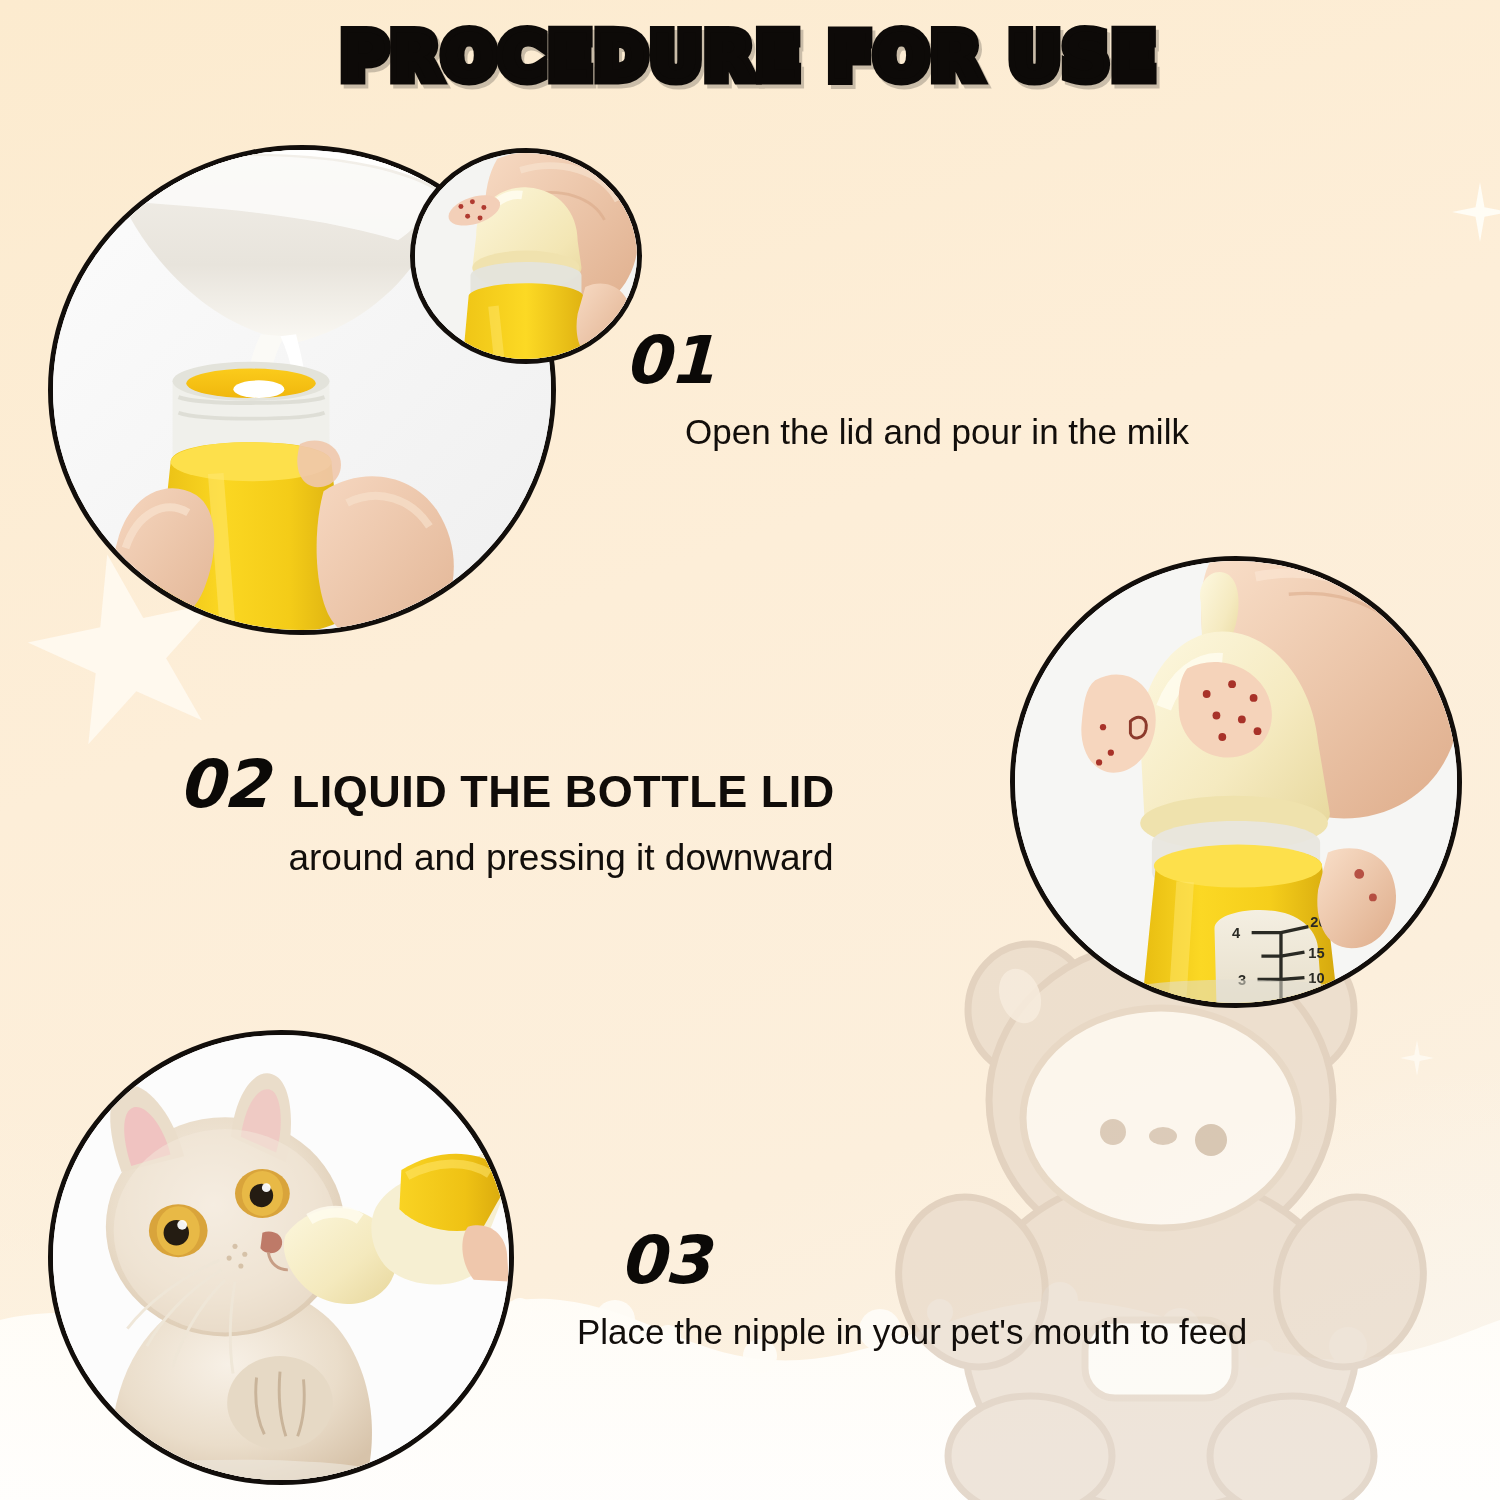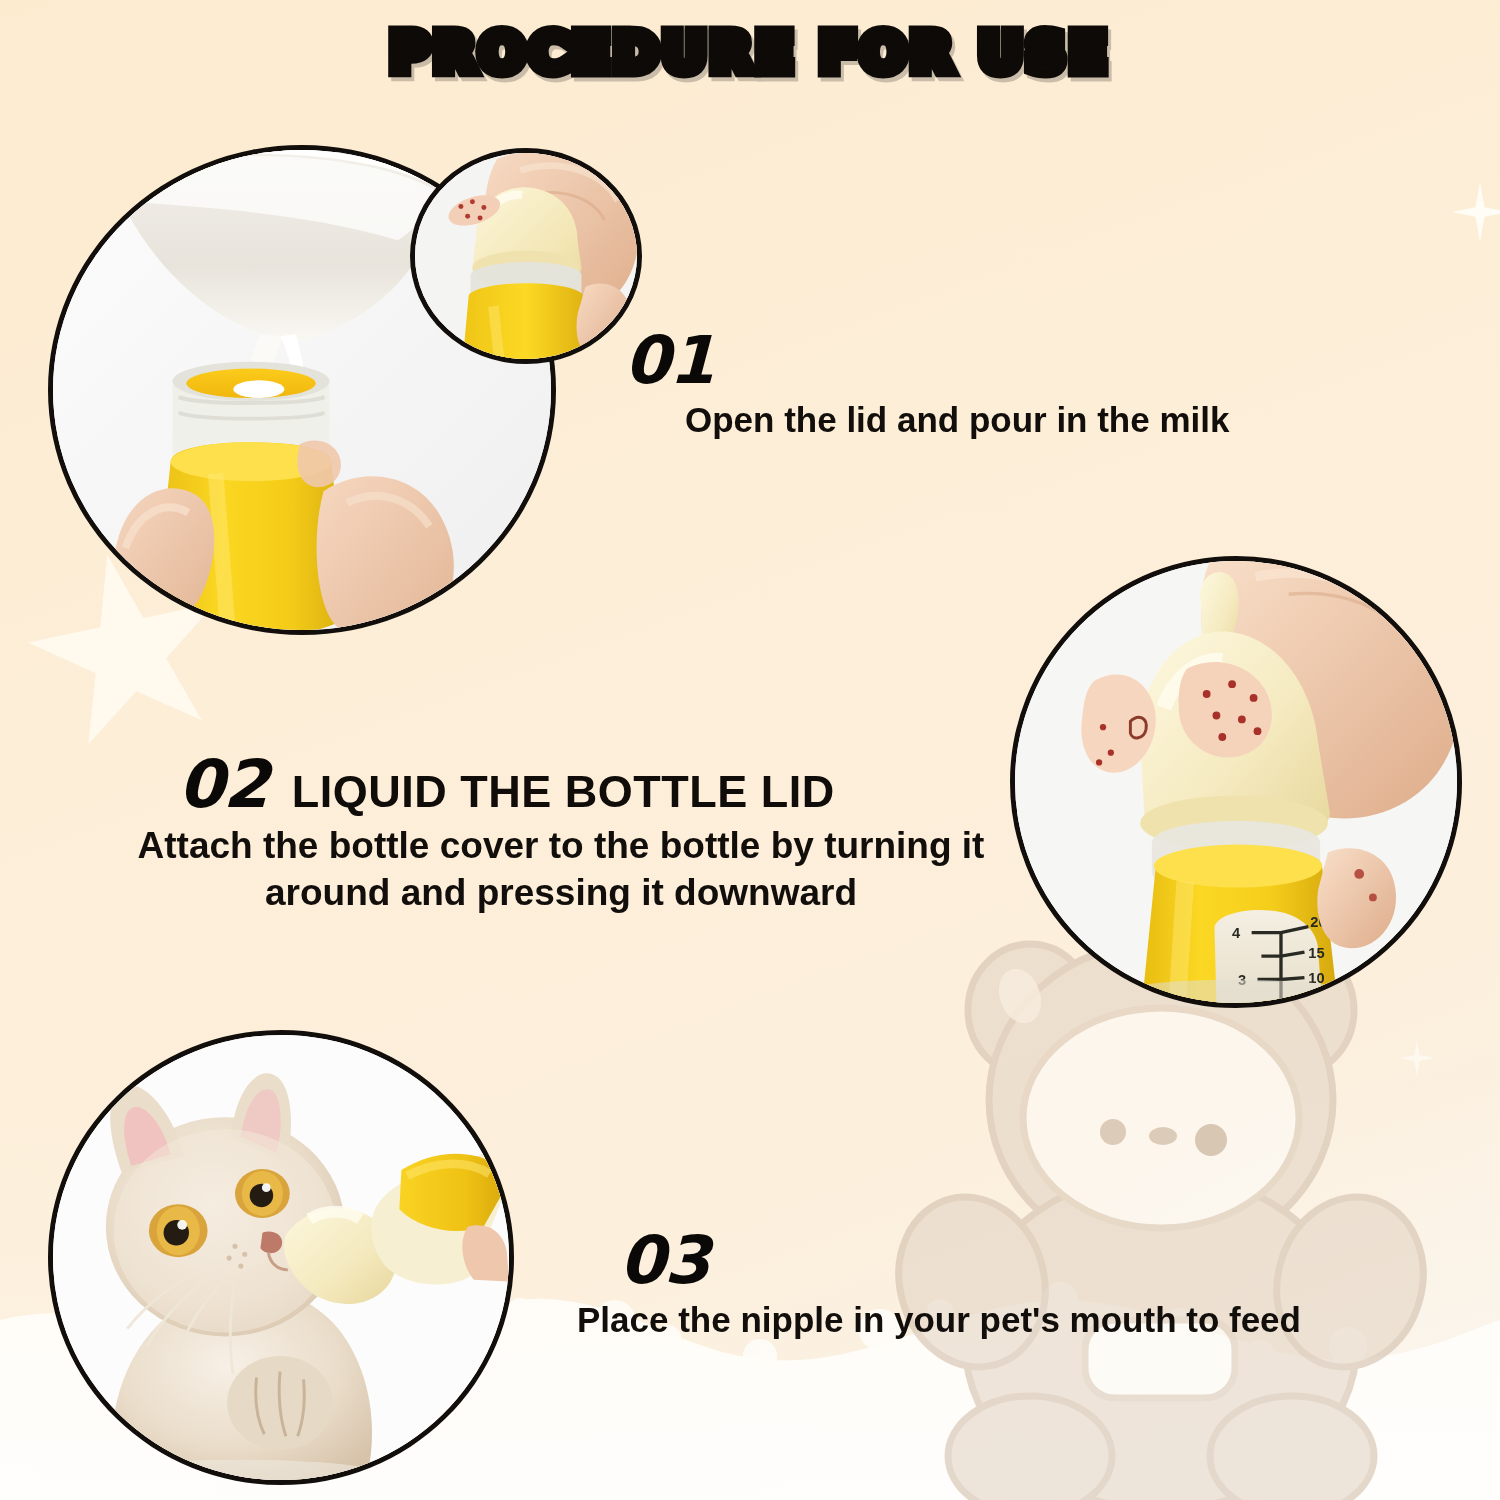--- a/index.html
+++ b/index.html
@@ -43,21 +43,21 @@
   .mascot { position:absolute; right:60px; bottom:0px; width:560px; height:610px; opacity:.62; pointer-events:none; }
 
   
   .title-wrap {
     position:absolute; left:0; top:26px; width:1500px; text-align:center;
   }
   .title {
     display:inline-block;
     font-family:"DejaVu Sans", sans-serif;
     font-weight:700;
-    font-size:54px;
+    font-size:62px;
     letter-spacing:4px;
     color:#0D0A08;
     line-height:1;
     -webkit-text-stroke: 13px #0D0A08;
     paint-order: stroke fill;
     filter: drop-shadow(3px 4px 0 rgba(0,0,0,.20));
   }
 
   
   .circ {
@@ -86,22 +86,22 @@
     letter-spacing:-1px;
     transform: skewX(-4deg);
   }
   .step-title {
     font-family:"Liberation Sans", sans-serif;
     font-weight:700; font-size:45px; color:#100C09;
     letter-spacing:.5px; line-height:1;
   }
   .step-desc {
     font-family:"Liberation Sans", sans-serif;
-    font-weight:700; font-size:35px; color:#120E0B;
-    line-height:1.28; margin-top:4px;
+    font-weight:400; font-size:35px; color:#120E0B;
+    line-height:1.28; margin-top:16px;
   }
 
   #step1 { left:630px; top:328px; }
   #step1 .step-desc { text-align:center; margin-left:55px; }
 
   #step2 { left:96px; top:752px; width:930px; }
   #step2 .step-head { justify-content:flex-start; padding-left:88px; }
   #step2 .step-desc { text-align:center; font-size:37px; }
 
   #step3 { left:625px; top:1228px; }
@@ -299,21 +299,20 @@
     </div>
     <div class="step-desc">Open the lid and pour in the milk</div>
   </div>
 
   <div class="step" id="step2">
     <div class="step-head">
       <span class="step-num">02</span>
       <span class="step-title">LIQUID THE BOTTLE LID</span>
     </div>
     <div class="step-desc">
-      <div class="nowrap">Attach the bottle cover to the bottle by turning it</div>
       <div class="nowrap">around and pressing it downward</div>
     </div>
   </div>
 
   <div class="circ" id="photo2-main">
     <svg class="ph" viewBox="0 0 452 452" preserveAspectRatio="none">
       <defs>
         <linearGradient id="sk3" x1="0" y1="0" x2="1" y2="1">
           <stop offset="0%" stop-color="#F9DFC9"></stop>
             <stop offset="100%" stop-color="#DEAC8A"></stop>

